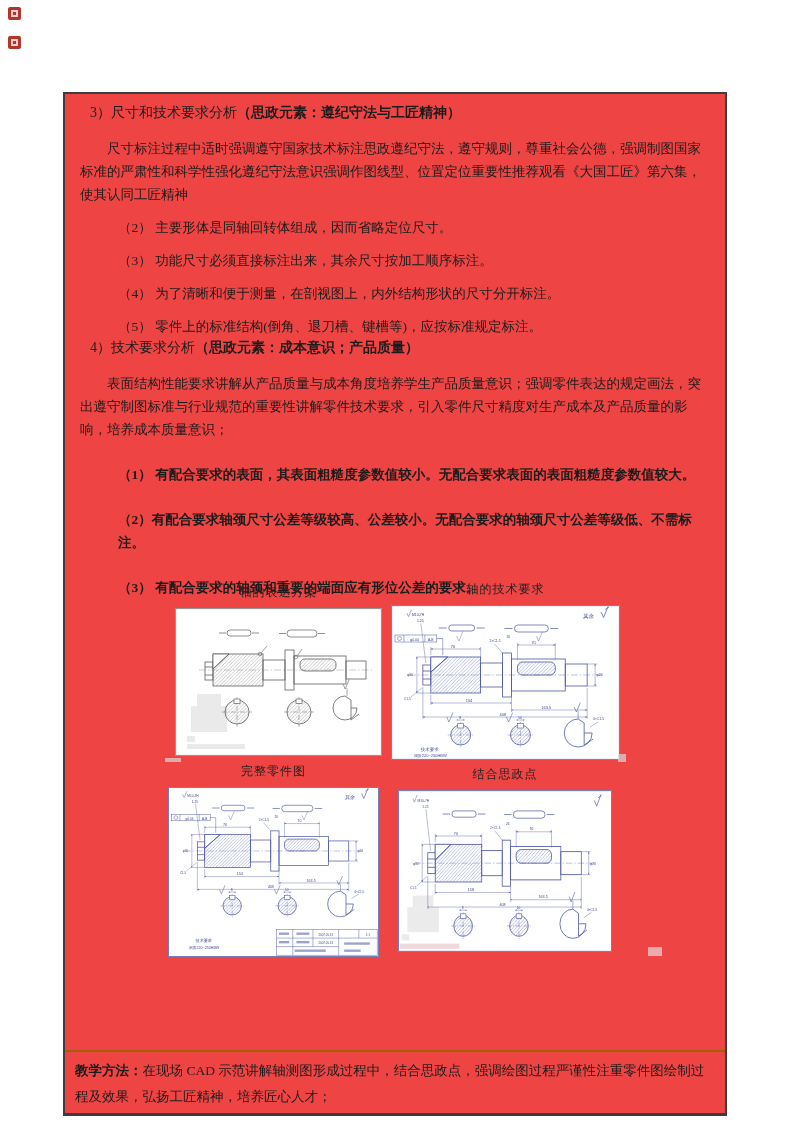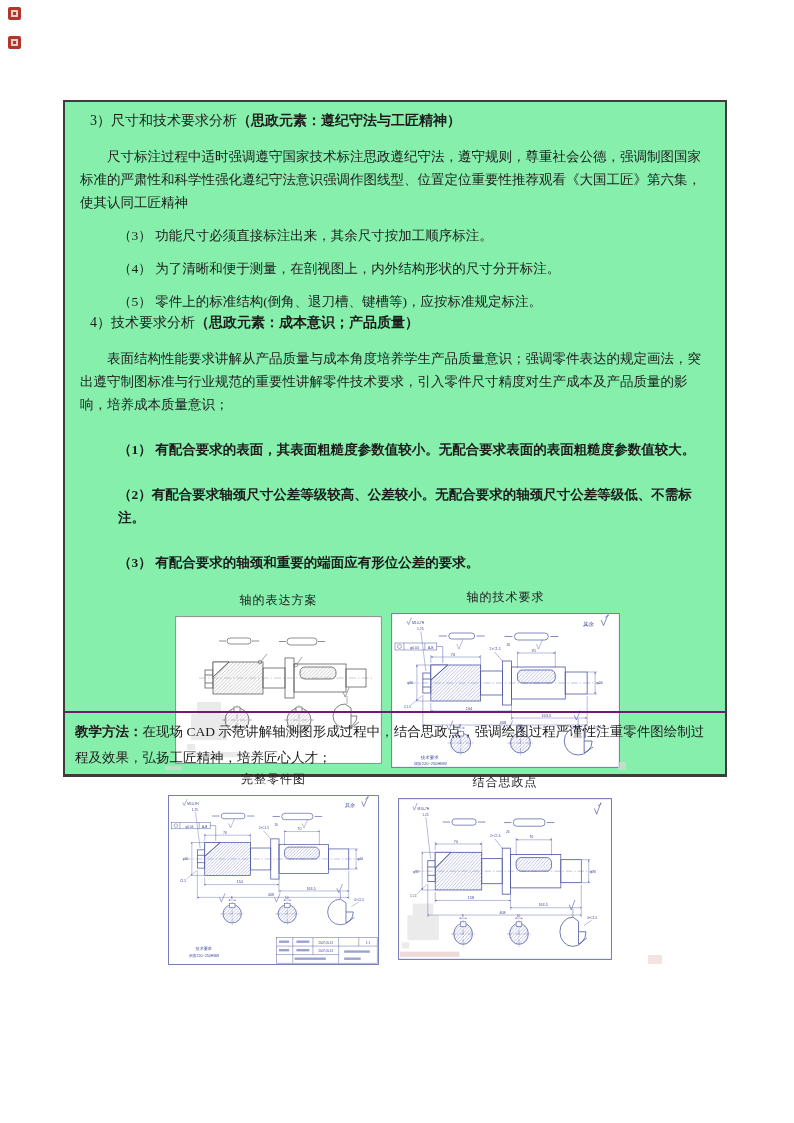--- a/index.html
+++ b/index.html
@@ -3,37 +3,37 @@
 <meta charset="utf-8">
 <style>
   html,body{margin:0;padding:0;background:#ffffff;}
   .page{position:relative;width:794px;height:1123px;background:#fff;overflow:hidden;
         font-family:"Liberation Serif","DejaVu Serif",serif;color:#1c1c1c;}
   
   .stamp{position:absolute;width:13px;height:13px;background:#b2352b;border-radius:2px;}
   .stamp .core{position:absolute;left:3px;top:3px;right:3px;bottom:3px;background:#e6cfc9;}
   .stamp .core:after{content:"";position:absolute;left:2px;top:2px;right:2px;bottom:2px;background:#b2352b;}
   
-  .content-box{position:absolute;left:63px;top:100px;width:664px;height:677px;
-               border:2px solid #3d3d3d;border-bottom-width:3px;box-sizing:border-box;background:#86efac;}
+  .content-box{position:absolute;left:63px;top:92px;width:664px;height:1024px;
+               border:2px solid #3d3d3d;border-bottom-width:3px;box-sizing:border-box;background:#ef4444;}
   .text-area{padding:9px 15px 0 15px;font-size:13.5px;line-height:23px;}
   .sec-heading{margin:0 0 0 10px;font-size:14px;font-weight:400;line-height:20px;}
   .sec-heading .em{font-weight:700;}
   .h4{}
   .para{margin:14px 0 0 0;text-indent:2em;}
   .para2{}
   .item{margin:10px 0 0 0;padding-left:38px;}
   .item4{margin-top:22px;font-weight:bold;}
   
   .figure{position:absolute;}
   .fig-title{height:16px;line-height:16px;text-align:center;font-size:12px;color:#222;
              letter-spacing:1px;margin-bottom:8px;}
   .figure svg{display:block;background:#fff;}
   
-  .teach-row{position:absolute;left:0;right:0;bottom:0;height:63px;border-top:2px solid #701a75;
+  .teach-row{position:absolute;left:0;right:0;bottom:0;height:63px;border-top:2px solid #a16207;
              box-sizing:border-box;padding:6px 12px 0 10px;font-size:13.5px;line-height:26px;}
   .teach-row .lbl{font-weight:700;}
   .faint-mark{position:absolute;background:#d9d9d9;opacity:.7;}
   .faint-pink{background:#eed7d7;}
 </style>
 </head>
 <body>
 
 <div class="page">
 
@@ -56,20 +56,21 @@
     </div>
   <div class="stamp" style="left:8px;top:36px">
       <div class="core"></div>
     </div>
 
   <div class="content-box">
 
     <div class="text-area">
       <div class="sec-heading"><span>3）</span><span>尺寸和技术要求分析</span><span class="em">（思政元素：遵纪守法与工匠精神）</span></div>
       <p class="para">尺寸标注过程中适时强调遵守国家技术标注思政遵纪守法，遵守规则，尊重社会公德，强调制图国家标准的严肃性和科学性强化遵纪守法意识强调作图线型、位置定位重要性推荐观看《大国工匠》第六集，使其认同工匠精神</p>
+      <p class="item">（2） 主要形体是同轴回转体组成，因而省略定位尺寸。</p>
       <p class="item">（3） 功能尺寸必须直接标注出来，其余尺寸按加工顺序标注。</p>
       <p class="item">（4） 为了清晰和便于测量，在剖视图上，内外结构形状的尺寸分开标注。</p>
       <p class="item">（5） 零件上的标准结构(倒角、退刀槽、键槽等)，应按标准规定标注。</p>
 
       <div class="sec-heading h4"><span>4）</span><span>技术要求分析</span><span class="em">（思政元素：成本意识；产品质量）</span></div>
       <p class="para para2">表面结构性能要求讲解从产品质量与成本角度培养学生产品质量意识；强调零件表达的规定画法，突出遵守制图标准与行业规范的重要性讲解零件技术要求，引入零件尺寸精度对生产成本及产品质量的影响，培养成本质量意识；</p>
       <p class="item item4">（1） 有配合要求的表面，其表面粗糙度参数值较小。无配合要求表面的表面粗糙度参数值较大。</p>
       <p class="item item4">（2）有配合要求轴颈尺寸公差等级较高、公差较小。无配合要求的轴颈尺寸公差等级低、不需标注。</p>
       <p class="item item4">（3） 有配合要求的轴颈和重要的端面应有形位公差的要求。</p>
     </div>

